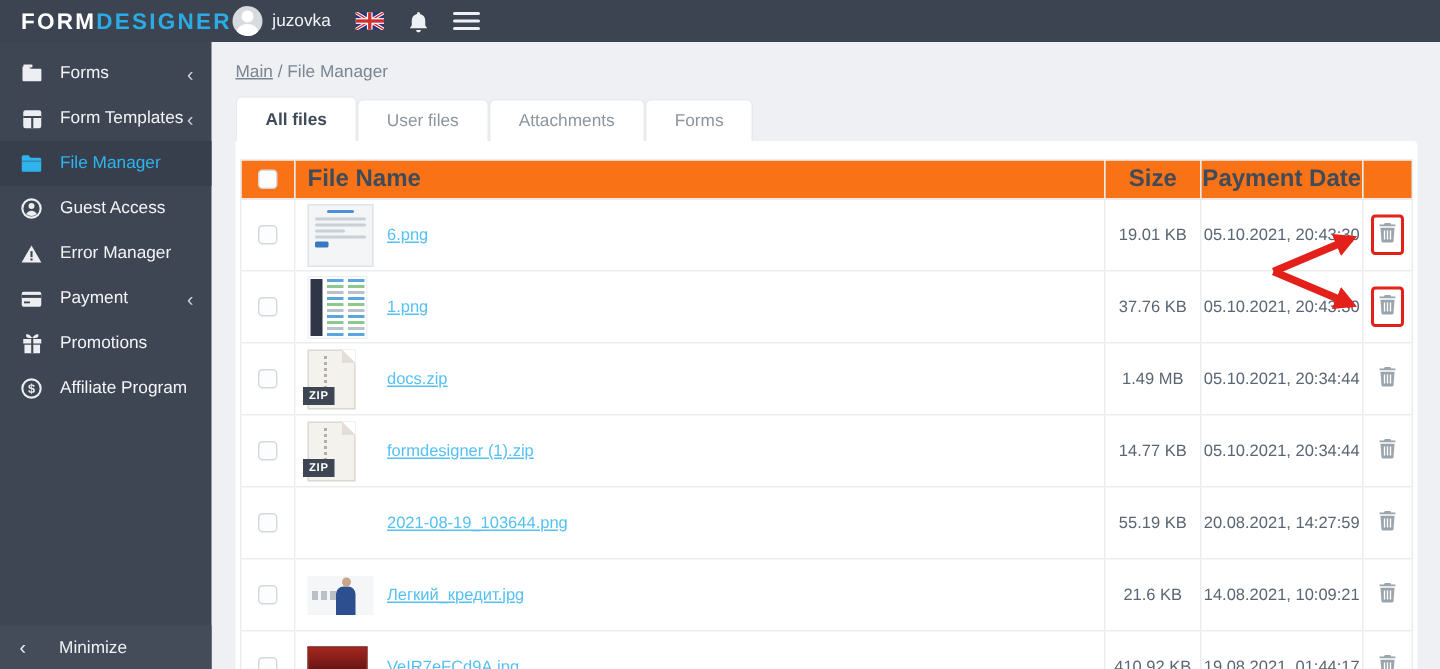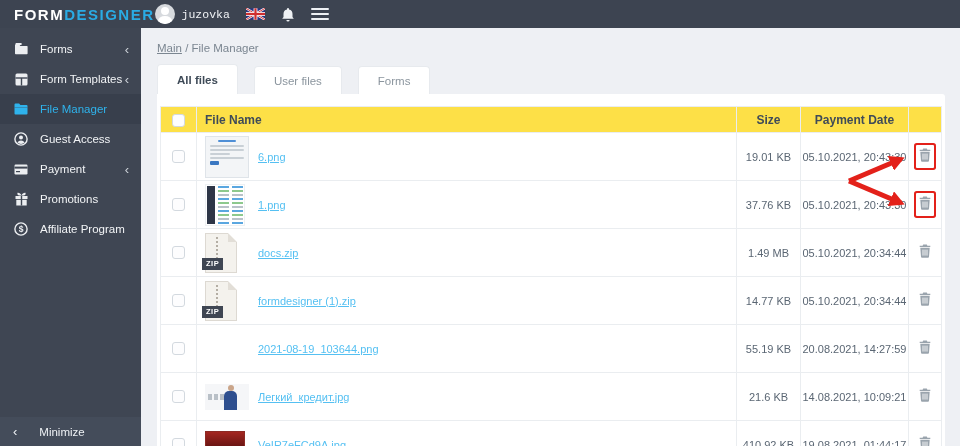--- a/index.html
+++ b/index.html
@@ -5,21 +5,21 @@
   * { margin:0; padding:0; box-sizing:border-box; }
   html,body { width:960px; height:446px; overflow:hidden; background:#eef0f4;
               font-family:"Liberation Sans", sans-serif; }
 
   
   .topbar { height:28px; background:#3d4451; display:flex; align-items:center;
             justify-content:flex-start; padding:0 14px; position:relative; z-index:5; }
   .logo { font-size:15px; font-weight:bold; letter-spacing:1.5px; color:#fff; cursor:pointer; }
   .logo .accent { color:#2aabe4; }
   .topbar-right { display:flex; align-items:center; gap:16px; }
-  .userbox { display:flex; align-items:center; gap:7px; cursor:pointer;font-family:Liberation Mono, monospace; }
+  .userbox { display:flex; align-items:center; gap:7px; cursor:pointer; }
   .avatar { width:20px; height:20px; border-radius:50%; background:#d7dade; position:relative; overflow:hidden; }
   .avatar::before { content:""; position:absolute; left:6px; top:3px; width:8px; height:8px; border-radius:50%; background:#fff; }
   .avatar::after  { content:""; position:absolute; left:3px; top:12px; width:14px; height:10px; border-radius:50% 50% 0 0; background:#fff; }
   .username { color:#f0f2f5; font-size:11.5px; }
   .flag { width:19px; height:12px; display:block; cursor:pointer; }
   .bell { color:#eef1f4; cursor:pointer; display:flex; }
   .burger { width:18px; cursor:pointer; display:flex; flex-direction:column; gap:3px; }
   .burger i { display:block; height:2px; background:#eef1f4; border-radius:1px; }
 
   
@@ -34,30 +34,30 @@
   .side-item.active { background:#383f4c; color:#2fb3ec; }
   .side-item.active .s-icon { color:#2fb3ec; }
   .minimize { height:29px; background:#444c5a; display:flex; align-items:center;
               padding:0 13px; color:#eef1f4; font-size:11.5px; cursor:pointer; }
   .minimize .s-chev { font-size:13px; margin-right:22px; }
 
   
   .main { flex:1; padding:14px 15px 0 16px; position:relative; overflow:hidden; }
   .breadcrumb { font-size:11.5px; color:#7b8691; }
   .breadcrumb a { color:#7b8691; text-decoration:underline; cursor:pointer;margin-top:17px; }
-  .tabs { display:flex; gap:16px; margin-top:12px; position:relative; z-index:2; }
+  .tabs { display:flex; gap:0; margin-top:12px; position:relative; z-index:2; }
   .tab { background:#fff; border:1px solid #e7eaee; border-bottom:none;
          border-radius:4px 4px 0 0; padding:8px 19px 7px; font-size:11.5px;
          color:#8b959e; cursor:pointer; }
   .tab.active { font-weight:bold; color:#3f4b58; padding-top:9px; margin-top:-2px; }
   .panel { background:#fff; border-radius:0 3px 3px 3px; min-height:400px; padding:12px 3px; position:relative; z-index:1; }
 
   table { width:100%; border-collapse:collapse; font-size:11px; }
   th, td { border:1px solid #eaedf0; }
-  thead th { background:#fde047; height:26px; color:#3f4b58; font-size:12px; text-align:center; }
+  thead th { background:#f97316; height:26px; color:#3f4b58; font-size:16px; text-align:center; }
   th.h-name { text-align:left; padding-left:8px; }
   tbody td { height:48px; background:#fff; color:#5a6673; text-align:center; }
   .col-check { width:36px; }
   .col-size { width:64px;text-align:center; }
   .col-date { width:108px; }
   .col-del { width:33px; }
   .checkbox { display:inline-block; width:13px; height:13px; border:1px solid #d3d9df;
               border-radius:3px; background:#fdfdfe; cursor:pointer; vertical-align:middle; }
   .name-cell { text-align:left; padding-left:8px; }
   .name-wrap { display:flex; align-items:center; gap:9px; }
@@ -168,20 +168,30 @@
             <svg width="14" height="14" viewBox="0 0 14 14">
               <circle cx="7" cy="7" r="6.1" fill="none" stroke="currentColor" stroke-width="1.4"></circle>
               <circle cx="7" cy="5.4" r="2" fill="currentColor"></circle>
               <path fill="currentColor" d="M3.4 10.6a4.2 4.2 0 0 1 7.2 0A6 6 0 0 1 7 12a6 6 0 0 1-3.6-1.4z"></path>
             </svg>
           </span>
           <span class="s-label">Guest Access</span>
         </div>
         <div class="side-item">
           <span class="s-icon">
+            <svg width="14" height="13" viewBox="0 0 14 13">
+              <path fill="currentColor" d="M7 .6 13.6 12H.4z"></path>
+              <rect x="6.3" y="4.4" width="1.4" height="4" fill="#3f4653"></rect>
+              <rect x="6.3" y="9.3" width="1.4" height="1.4" fill="#3f4653"></rect>
+            </svg>
+          </span>
+          <span class="s-label">Error Manager</span>
+        </div>
+        <div class="side-item">
+          <span class="s-icon">
             <svg width="14" height="11" viewBox="0 0 14 11">
               <rect x="0.5" y="0.5" width="13" height="10" rx="1.2" fill="currentColor"></rect>
               <rect x="0.5" y="2.6" width="13" height="2" fill="#3f4653"></rect>
               <rect x="2" y="7" width="4" height="1.2" fill="#3f4653"></rect>
             </svg>
           </span>
           <span class="s-label">Payment</span>
           <span class="s-chev">‹</span>
         </div>
         <div class="side-item">
@@ -211,20 +221,21 @@
     </div>
   </nav>
 
   <main class="main">
     <div class="breadcrumb">
       <a>Main</a><span> / </span><span>File Manager</span>
     </div>
     <div class="tabs" id="tabs">
         <div class="tab active">All files</div>
         <div class="tab">User files</div>
+        <div class="tab">Attachments</div>
         <div class="tab">Forms</div>
       </div>
     <div class="panel">
       <table>
         <thead>
           <tr>
             <th class="col-check"><span class="checkbox"></span></th>
             <th class="h-name">File Name</th>
             <th class="col-size">Size</th>
             <th class="col-date">Payment Date</th>

